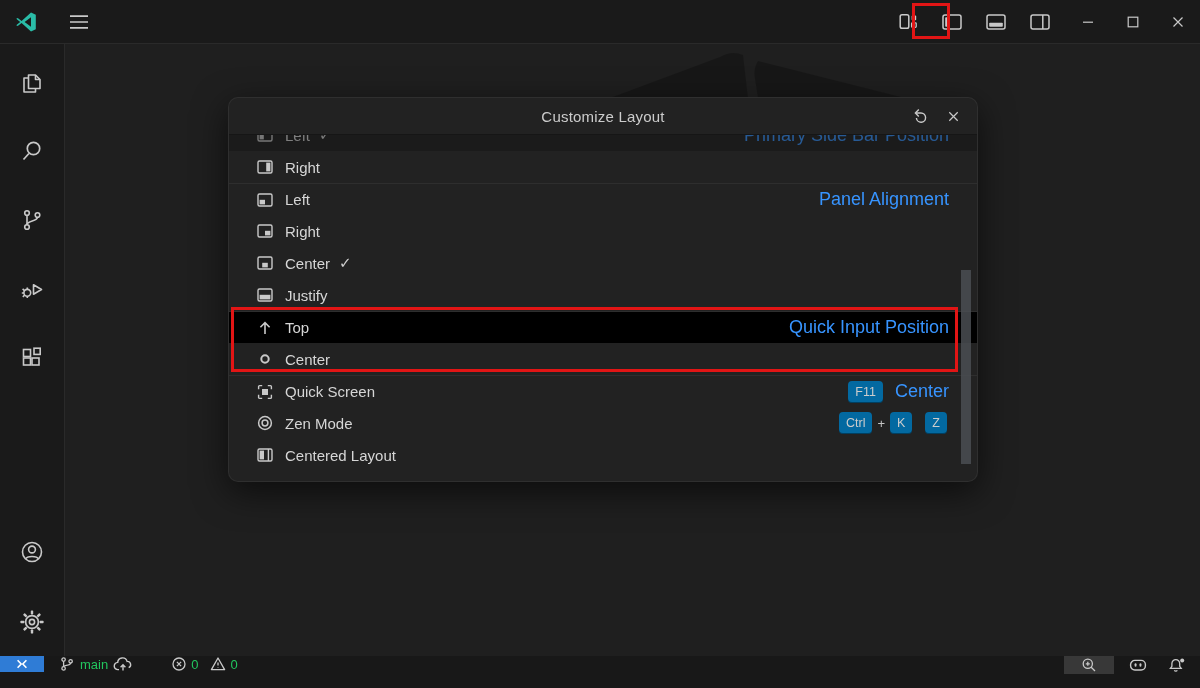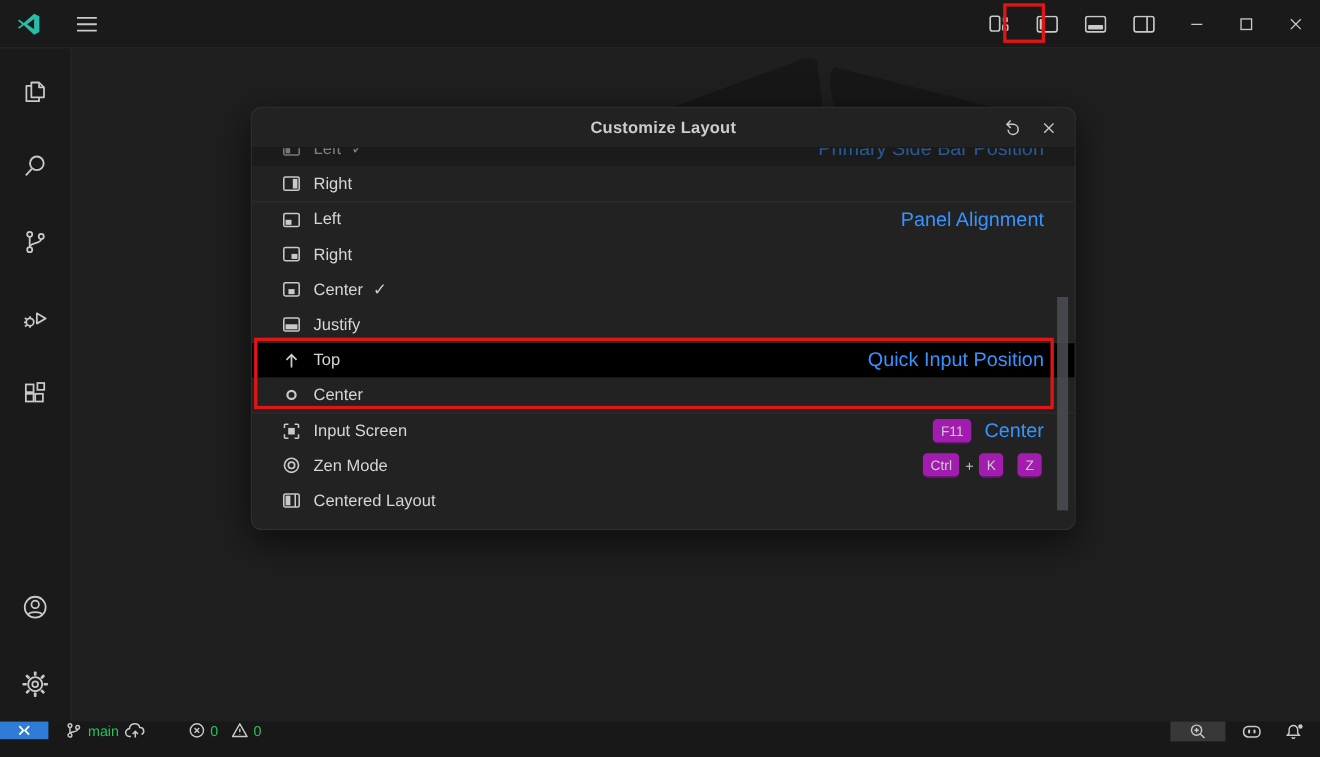--- a/index.html
+++ b/index.html
@@ -34,35 +34,35 @@
   .ab-bottom{margin-top:auto;display:flex;flex-direction:column;align-items:center}
   .ab-bottom .ab-item{margin-bottom:14px}
   .ab-bottom .ab-item:last-child{margin-bottom:0}
 
   
   .watermark{position:absolute;left:560px;top:44px;width:420px;height:54px;z-index:1;pointer-events:none}
 
   
   .dialog{position:absolute;left:228px;top:97px;width:750px;height:385px;background:var(--dialog-bg);border:1px solid rgba(255,255,255,.06);border-radius:10px;box-shadow:0 10px 34px rgba(0,0,0,.6);z-index:10;overflow:hidden}
   .dlg-header{height:37px;display:flex;align-items:center;border-bottom:1px solid #161616;position:relative}
-  .dlg-title{flex:1;text-align:center;font-size:15px;font-weight:700;color:#cccccc;letter-spacing:.2px}
+  .dlg-title{flex:1;text-align:center;font-size:15px;font-weight:400;color:#cccccc;letter-spacing:.2px}
   .dlg-hicons{position:absolute;right:13px;top:0;height:100%;display:flex;align-items:center;gap:11px}
   .dlg-hbtn{width:22px;height:22px;display:flex;align-items:center;justify-content:center;color:#c9c9c9;cursor:pointer;border-radius:4px}
   .dlg-list{position:relative}
   .row{height:32px;display:flex;align-items:center;padding:0 28px 0 27px;font-size:15px;color:#d6d6d6;cursor:pointer}
   .row.sep{border-top:1px solid #2e2e2e}
   .row.hover{background:#000000}
   .row .ic{width:18px;margin-right:11px;flex:none}
   .row-label{white-space:nowrap}
   .check{margin-left:9px;font-size:15px;color:#cfcfcf}
   .row-spacer{flex:1}
   .group-label{color:var(--blue);font-size:18px;white-space:nowrap}
   .keys{display:flex;align-items:center;margin-right:12px}
   .keys:last-child{margin-right:2px}
-  .keycap{display:inline-flex;align-items:center;height:22px;padding:0 7px;background:#a21caf;border-radius:4px;font-size:12.5px;color:#cccccc;box-shadow:inset 0 -1px 0 rgba(0,0,0,.4)}
+  .keycap{display:inline-flex;align-items:center;height:22px;padding:0 7px;background:#0369a1;border-radius:4px;font-size:12.5px;color:#cccccc;box-shadow:inset 0 -1px 0 rgba(0,0,0,.4)}
   .key-plus{margin:0 5px;color:#c5c5c5;font-size:13px}
   .key-gap{width:13px}
   .cutclip{height:16px;overflow:hidden;position:relative}
   .cutclip .row{transform:translateY(-16px)}
   .cutclip::after{content:"";position:absolute;inset:0;background:rgba(20,20,20,.45)}
   .dlg-scrollbar{position:absolute;right:6px;top:172px;width:10px;height:194px;background:#4a4e52;opacity:.85;z-index:12;cursor:pointer}
 
   
   .statusbar{position:absolute;left:0;top:656px;width:1200px;height:32px;background:var(--status-bg);display:flex;align-items:flex-start;font-size:13px;color:#22c55e;z-index:5}
   .sb-remote{width:44px;display:flex;align-items:center;justify-content:center;background:#2f7cd6;color:#fff;cursor:pointer}
@@ -350,21 +350,21 @@
         <span class="row-label">Center</span>
         <span class="row-spacer"></span>
       </div>
       <div class="row sep">
         <span class="ic">
           <svg width="18" height="18" viewBox="0 0 18 18" stroke="currentColor" fill="none" stroke-width="1.4">
             <path d="M2.6 6.2V3.6a1 1 0 0 1 1-1H6.2 M11.8 2.6h2.6a1 1 0 0 1 1 1V6.2 M15.4 11.8v2.6a1 1 0 0 1-1 1H11.8 M6.2 15.4H3.6a1 1 0 0 1-1-1V11.8"></path>
             <rect x="6" y="6" width="6" height="6" fill="currentColor" stroke="none"></rect>
           </svg>
         </span>
-        <span class="row-label">Input Screen</span>
+        <span class="row-label">Quick Screen</span>
         <span class="row-spacer"></span>
         <span class="keys">
           <span class="keycap">F11</span>
         </span>
         <span class="group-label">Center</span>
       </div>
       <div class="row">
         <span class="ic">
           <svg width="18" height="18" viewBox="0 0 18 18" stroke="currentColor" fill="none" stroke-width="1.5">
             <circle cx="9" cy="9" r="6.4"></circle>

